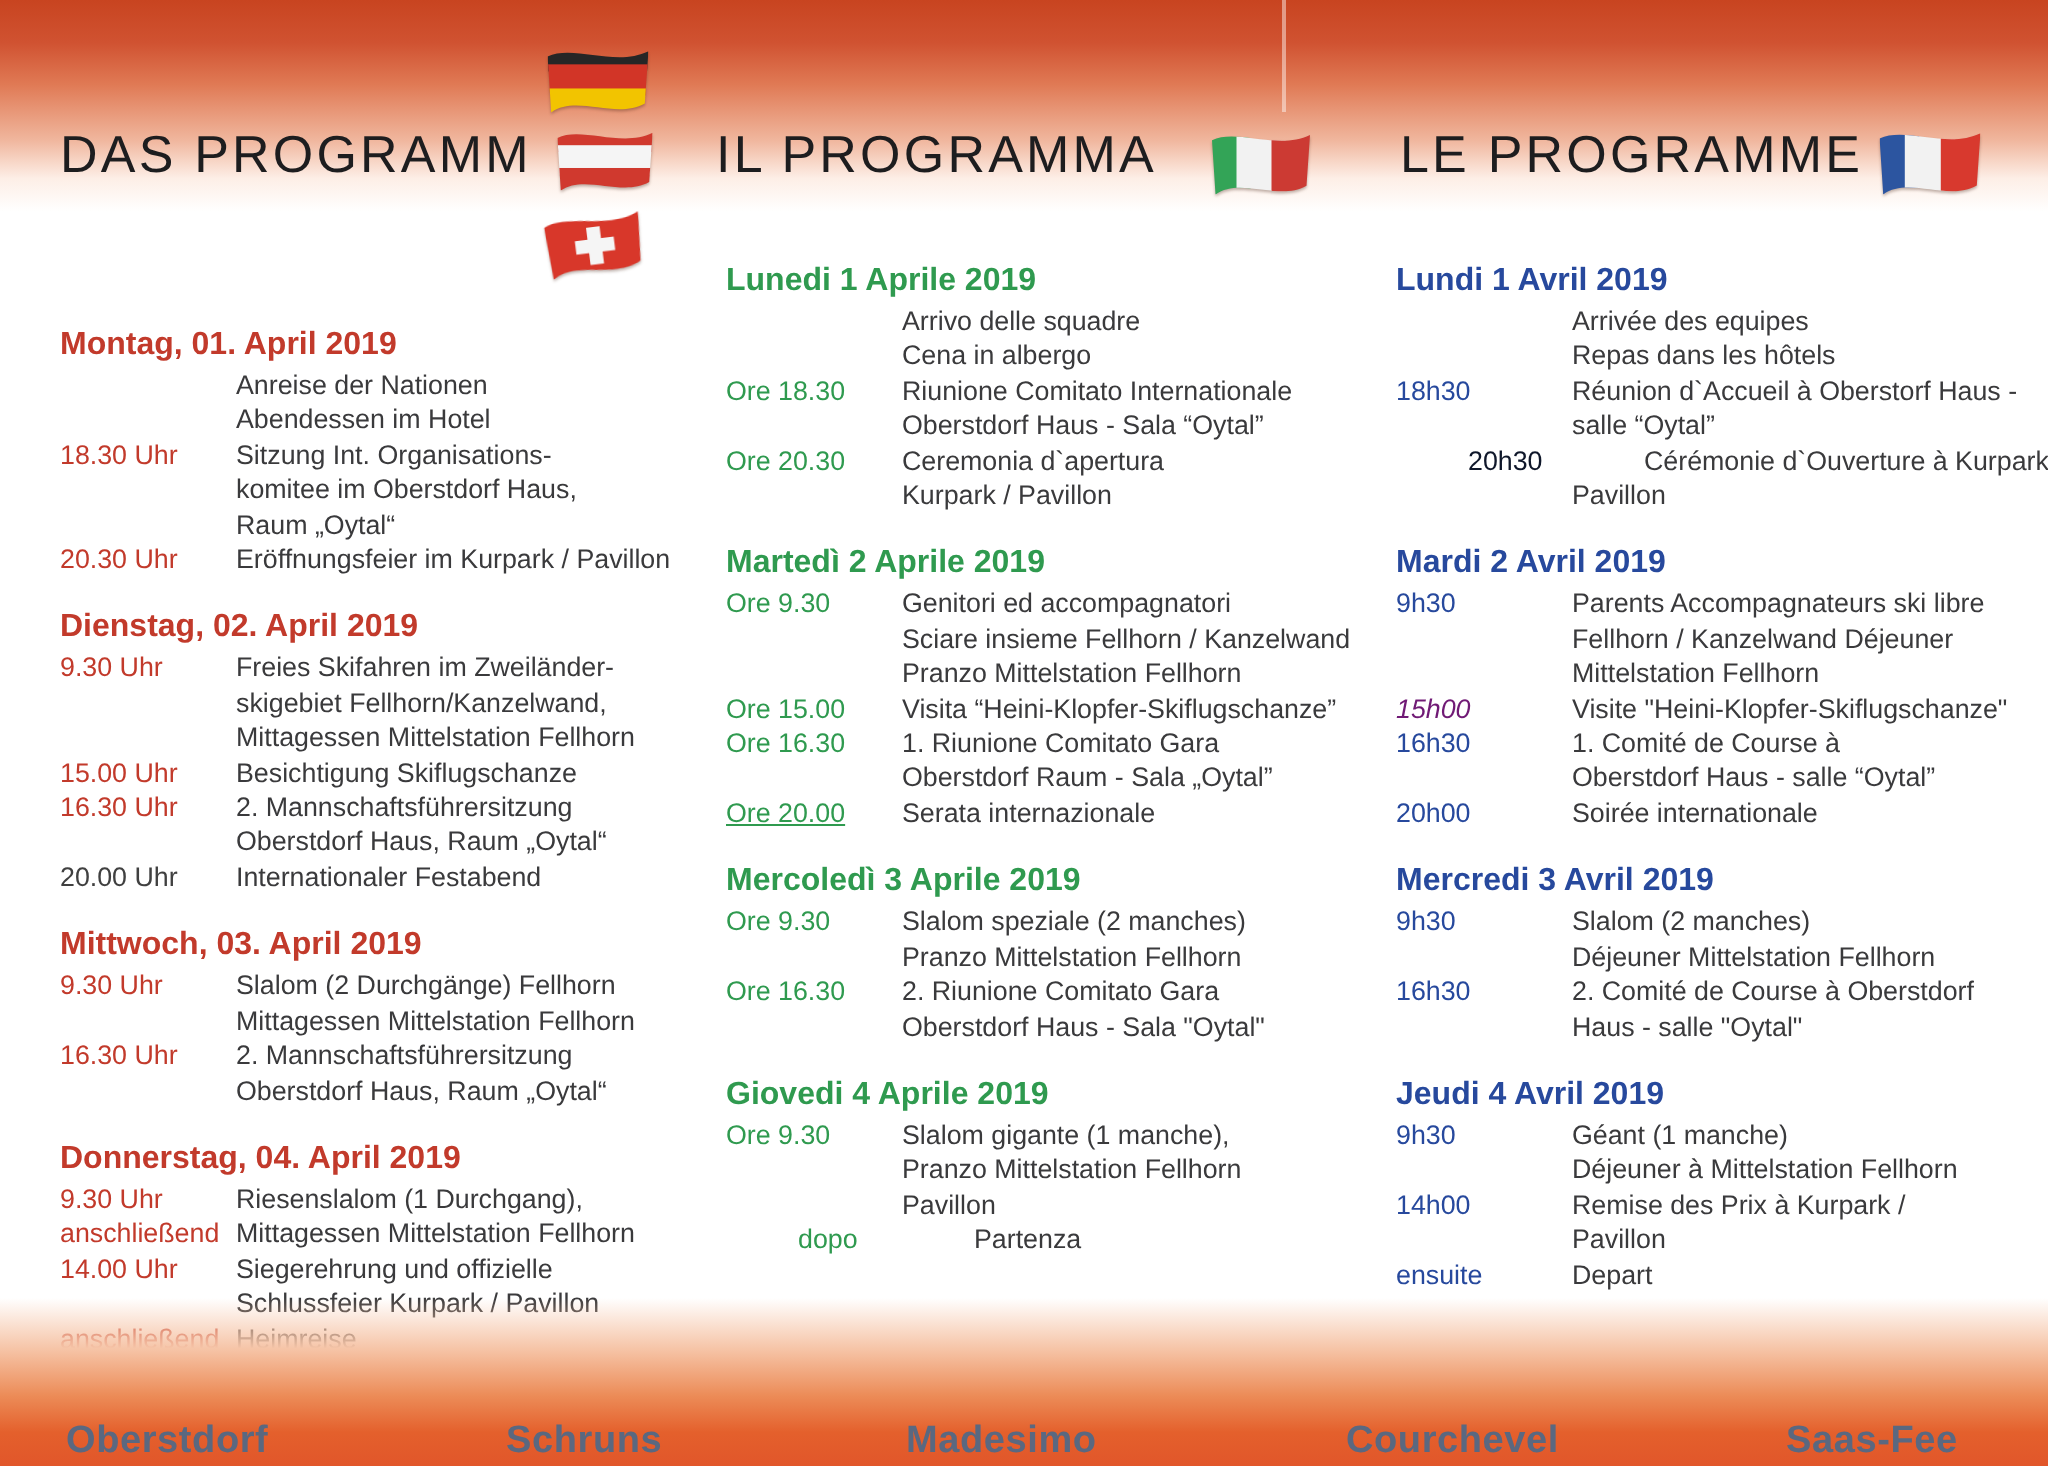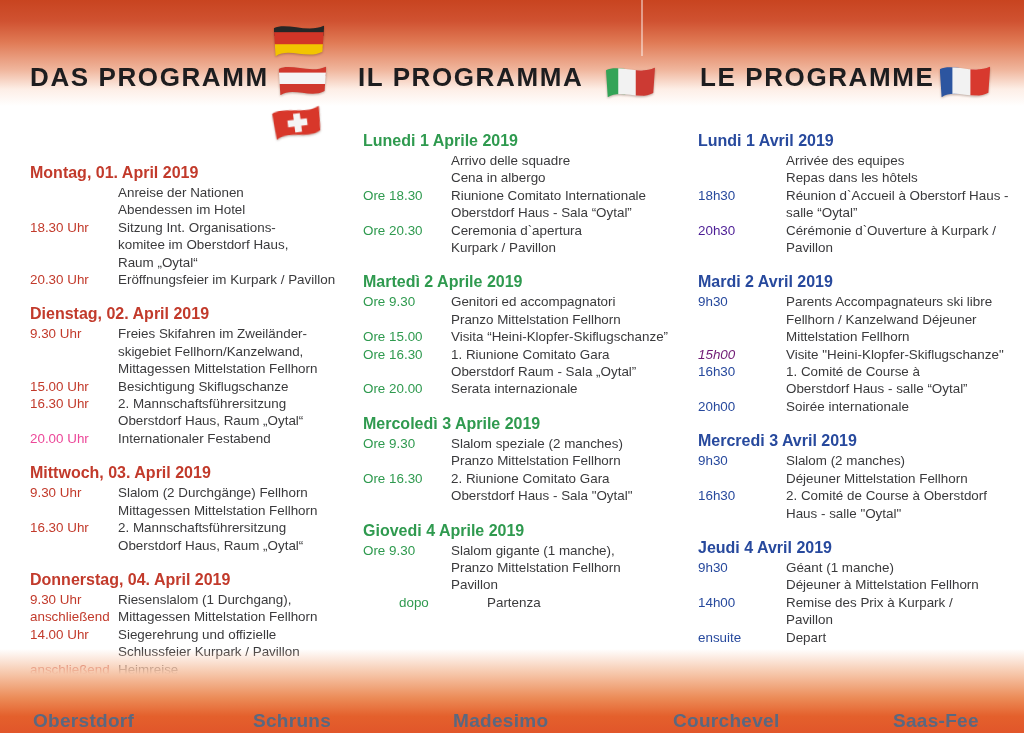--- a/index.html
+++ b/index.html
@@ -15,21 +15,21 @@
       var(--band-orange) 0%, #d05231 20%, #e07a55 40%, #f0b69d 66%, #fdeee6 84%, #ffffff 100%);
   }
   .crease{position:absolute;top:0;left:641px;width:2px;height:56px;background:rgba(255,255,255,0.45);}
   
   .band-bottom{
     position:absolute;left:0;right:0;bottom:0;height:84px;
     background:linear-gradient(to bottom,
       rgba(255,255,255,0) 0%, #f6c5a8 30%, #ec8c58 58%, var(--footer-orange) 80%, #e1562a 100%);
   }
   .page-title{
-    position:absolute;top:62px;font-size:26px;font-weight:bold;letter-spacing:1.6px;
+    position:absolute;top:62px;font-size:26px;font-weight:normal;letter-spacing:1.6px;
     color:#1d1d1f;white-space:nowrap;line-height:30px;
   }
   #title-de{left:30px;}
   #title-it{left:358px;}
   #title-fr{left:700px;}
   .flag{position:absolute;width:56px;height:36px;display:block;}
   .flag svg{width:100%;height:100%;filter:drop-shadow(0.6px 1px 0.8px rgba(70,35,20,0.35));}
   #flag-germany{left:271px;top:22px;}
   #flag-austria{left:276px;top:63px;width:53px;height:34px;}
   #flag-switzerland{left:270px;top:105px;width:54px;height:34px;transform:rotate(-7deg);}
@@ -177,21 +177,21 @@
         </div>
         <div class="sched-line">
           <span class="time" style="color: rgb(194, 58, 43);">16.30 Uhr</span>
           <span class="desc">2. Mannschaftsführersitzung</span>
         </div>
         <div class="sched-line">
           <span class="time" style="color: rgb(194, 58, 43);"></span>
           <span class="desc">Oberstdorf Haus, Raum „Oytal“</span>
         </div>
         <div class="sched-line">
-          <span class="time" style="color: #ec4899;">20.00 Uhr</span>
+          <span class="time" style="color: #404040;">20.00 Uhr</span>
           <span class="desc">Internationaler Festabend</span>
         </div>
       </div>
       <div class="sched-day">
         <div class="day-heading" style="color: rgb(194, 58, 43);">Mittwoch, 03. April 2019</div>
         <div class="sched-line">
           <span class="time" style="color: rgb(194, 58, 43);">9.30 Uhr</span>
           <span class="desc">Slalom (2 Durchgänge) Fellhorn</span>
         </div>
         <div class="sched-line">
@@ -260,36 +260,40 @@
         </div>
       </div>
       <div class="sched-day">
         <div class="day-heading" style="color: rgb(47, 154, 79);">Martedì 2 Aprile 2019</div>
         <div class="sched-line">
           <span class="time" style="color: rgb(47, 154, 79);">Ore 9.30</span>
           <span class="desc">Genitori ed accompagnatori</span>
         </div>
         <div class="sched-line">
           <span class="time" style="color: rgb(47, 154, 79);"></span>
+          <span class="desc">Sciare insieme Fellhorn / Kanzelwand</span>
+        </div>
+        <div class="sched-line">
+          <span class="time" style="color: rgb(47, 154, 79);"></span>
           <span class="desc">Pranzo Mittelstation Fellhorn</span>
         </div>
         <div class="sched-line">
           <span class="time" style="color: rgb(47, 154, 79);">Ore 15.00</span>
           <span class="desc">Visita “Heini-Klopfer-Skiflugschanze”</span>
         </div>
         <div class="sched-line">
           <span class="time" style="color: rgb(47, 154, 79);">Ore 16.30</span>
           <span class="desc">1. Riunione Comitato Gara</span>
         </div>
         <div class="sched-line">
           <span class="time" style="color: rgb(47, 154, 79);"></span>
           <span class="desc">Oberstdorf Raum - Sala „Oytal”</span>
         </div>
         <div class="sched-line">
-          <span class="time" style="color: rgb(47, 154, 79);">Ore 20.00</span>
+          <span class="time" style="color: rgb(47, 154, 79); text-decoration: underline;">Ore 20.00</span>
           <span class="desc">Serata internazionale</span>
         </div>
       </div>
       <div class="sched-day">
         <div class="day-heading" style="color: rgb(47, 154, 79);">Mercoledì 3 Aprile 2019</div>
         <div class="sched-line">
           <span class="time" style="color: rgb(47, 154, 79);">Ore 9.30</span>
           <span class="desc">Slalom speziale (2 manches)</span>
         </div>
         <div class="sched-line">
@@ -338,21 +342,21 @@
         </div>
         <div class="sched-line">
           <span class="time" style="color: rgb(39, 73, 157);">18h30</span>
           <span class="desc">Réunion d`Accueil à Oberstorf Haus -</span>
         </div>
         <div class="sched-line">
           <span class="time" style="color: rgb(39, 73, 157);"></span>
           <span class="desc">salle “Oytal”</span>
         </div>
         <div class="sched-line">
-          <span class="time" style="color: #4c1d95;">20h30</span>
+          <span class="time" style="color: #0f172a; margin-left: 36px;">20h30</span>
           <span class="desc">Cérémonie d`Ouverture à Kurpark /</span>
         </div>
         <div class="sched-line">
           <span class="time" style="color: rgb(39, 73, 157);"></span>
           <span class="desc">Pavillon</span>
         </div>
       </div>
       <div class="sched-day">
         <div class="day-heading" style="color: rgb(39, 73, 157);">Mardi 2 Avril 2019</div>
         <div class="sched-line">

